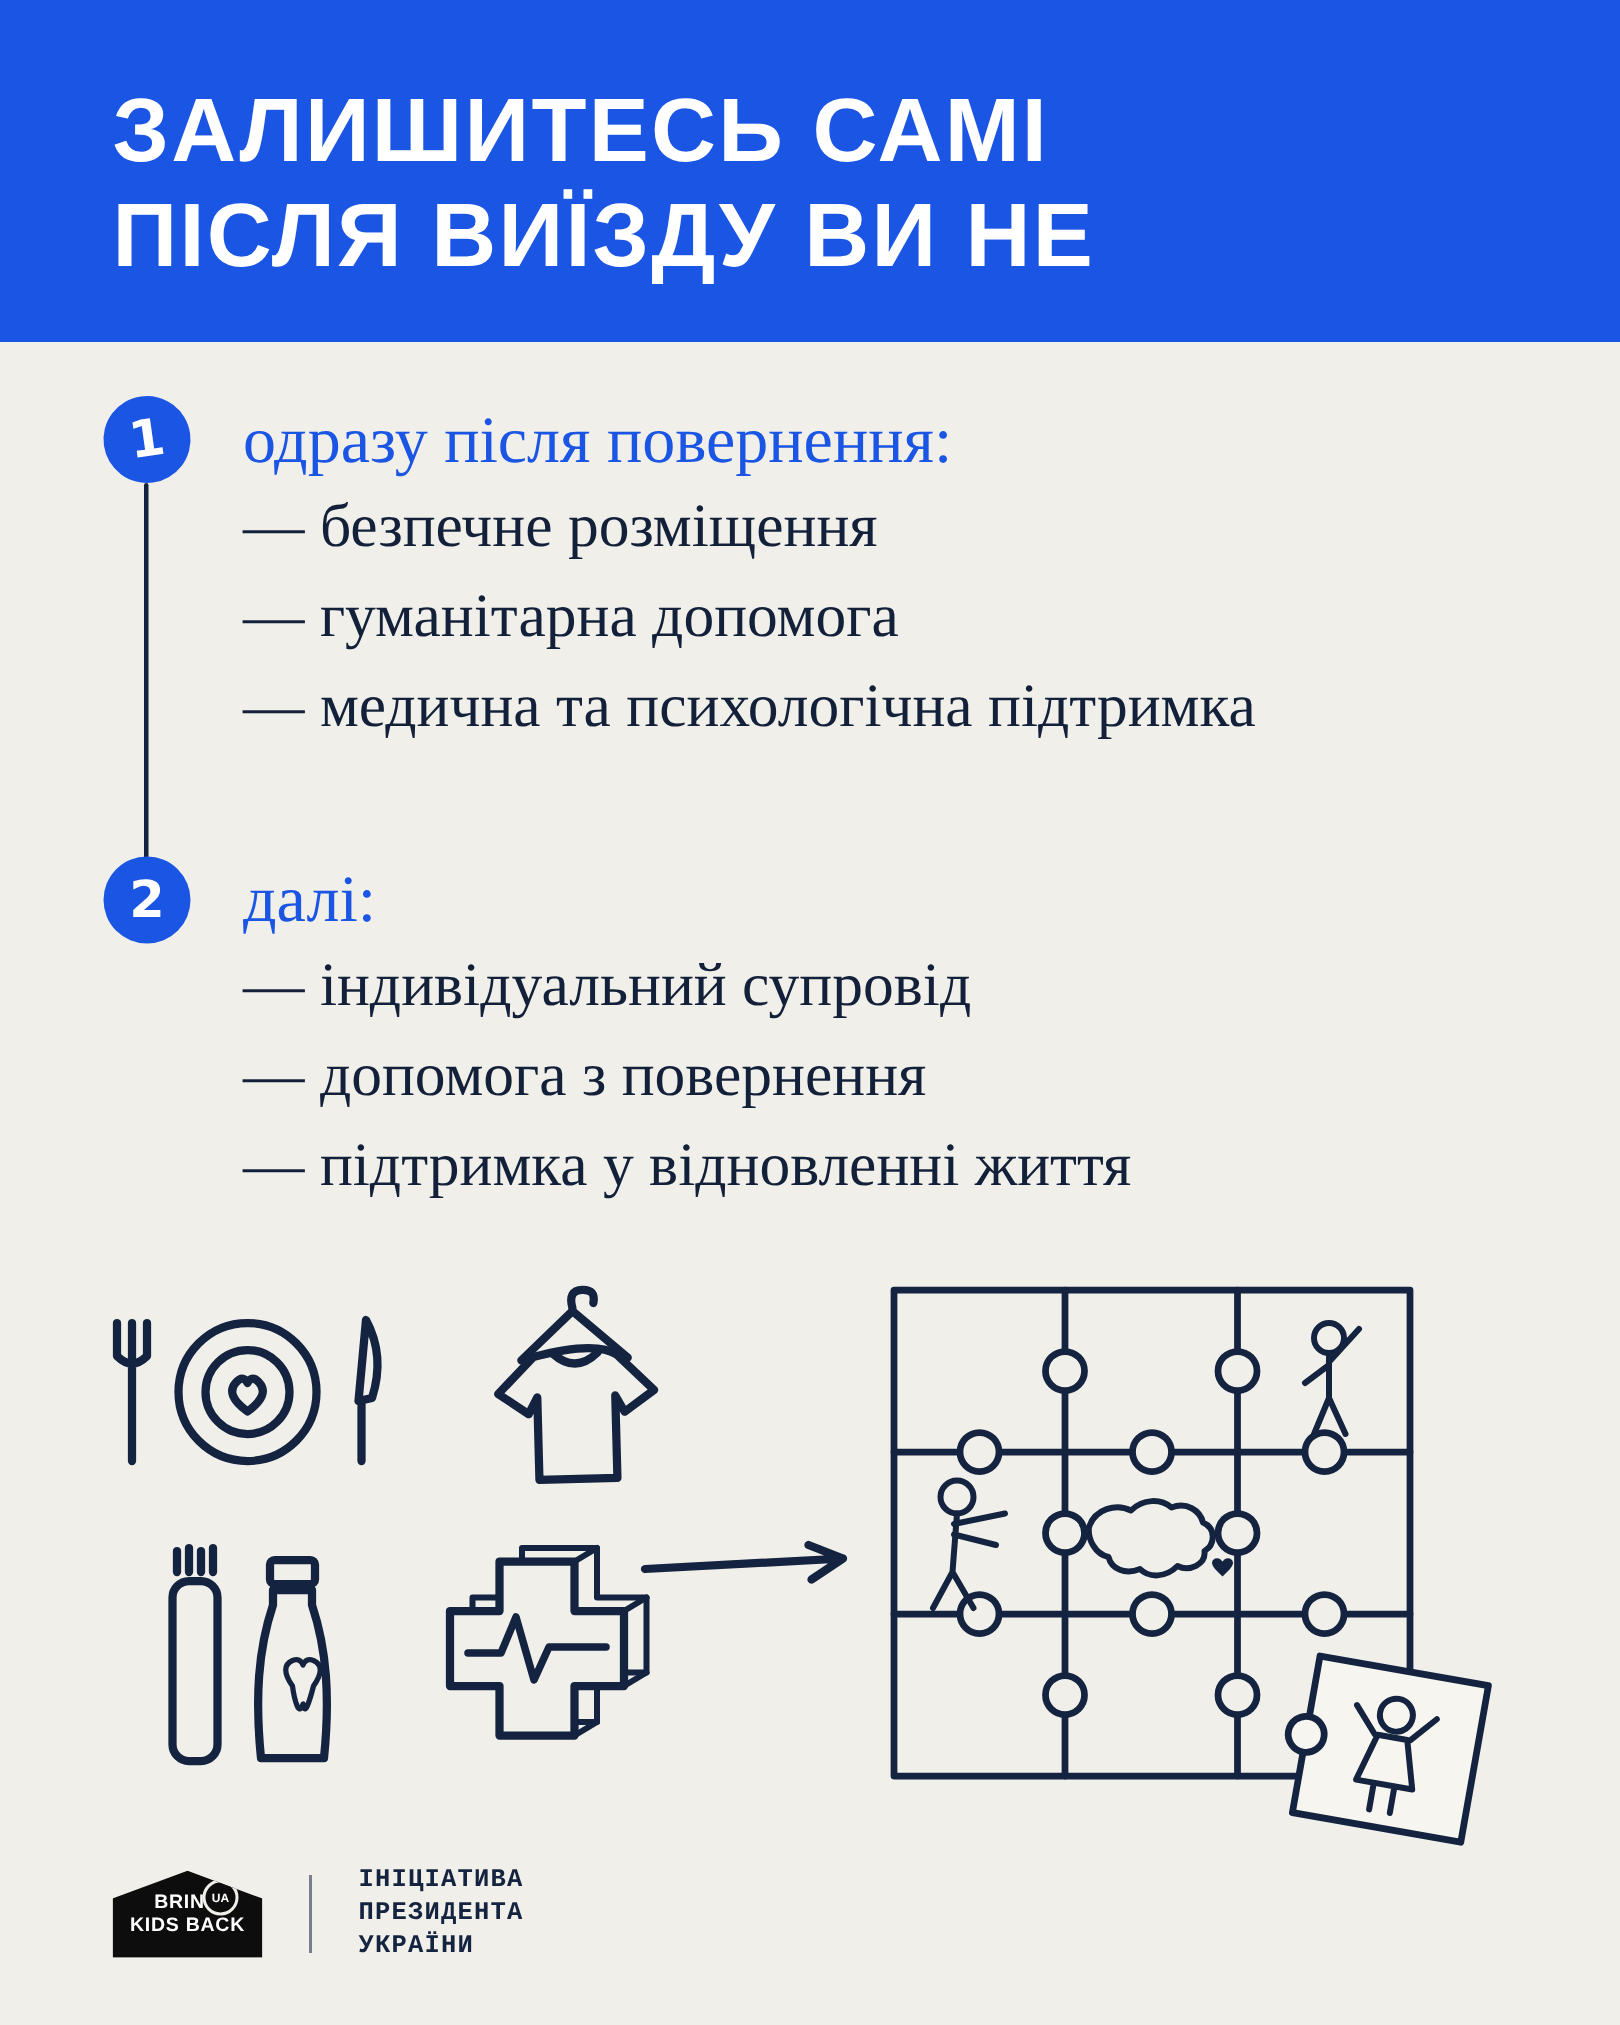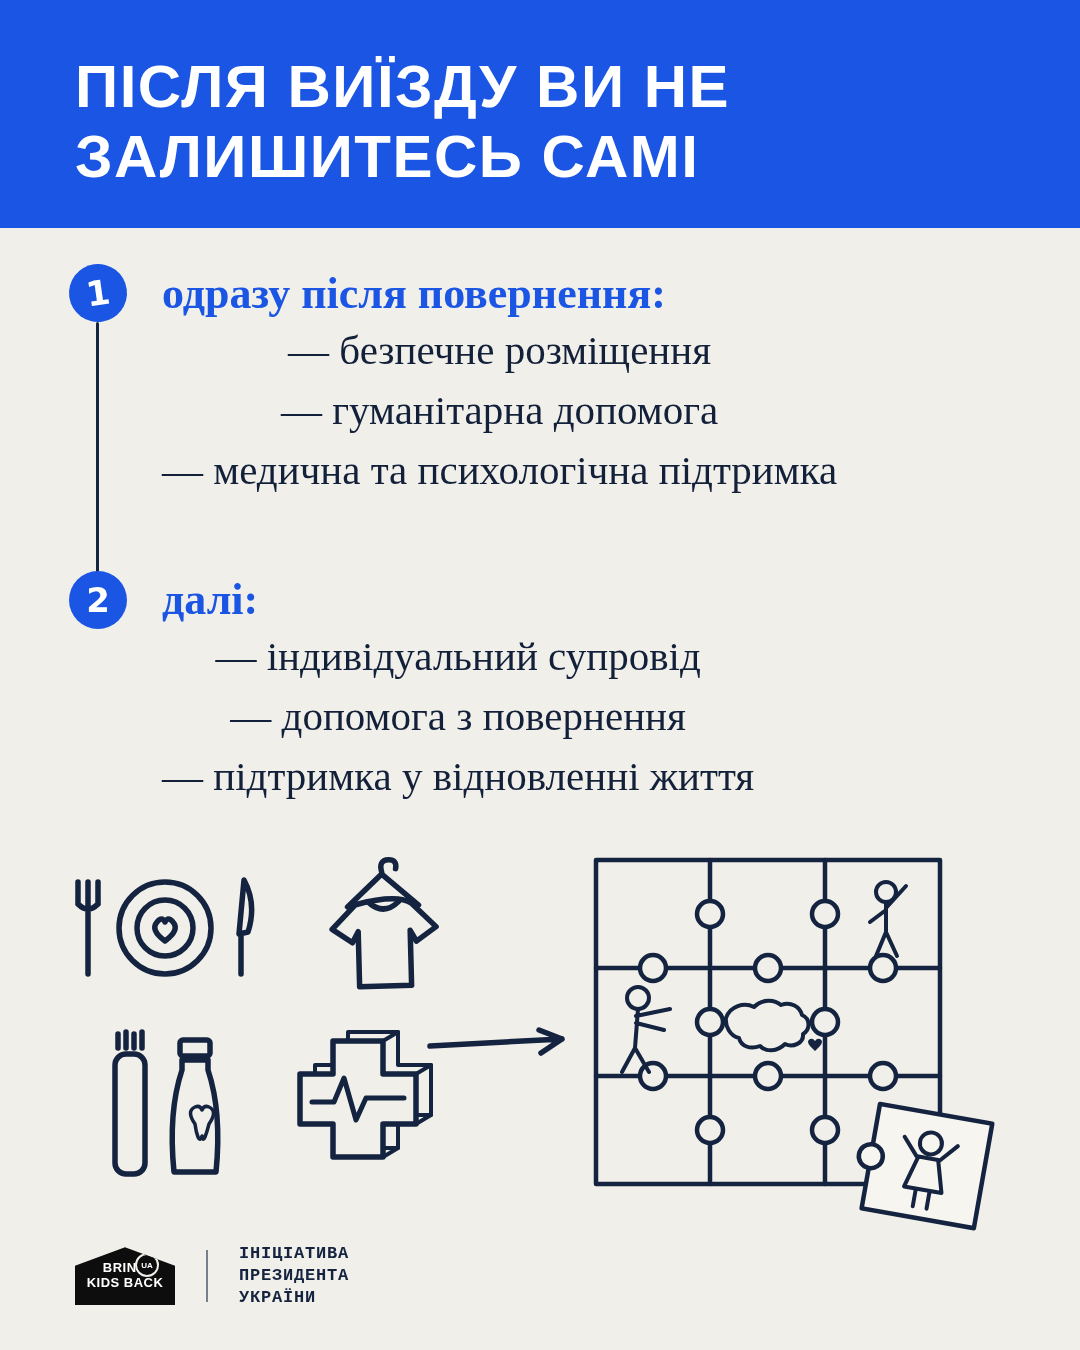--- a/index.html
+++ b/index.html
@@ -14,24 +14,24 @@
     font-weight:700;font-size:60px;line-height:1.16;color:#ffffff;letter-spacing:1.5px;}
   .hero-title span{display:block;}
   
   .badge{position:absolute;width:58px;height:58px;border-radius:50%;background:#1b55e4;
     color:#fff;display:flex;align-items:center;justify-content:center;
     font-family:"DejaVu Sans",sans-serif;font-weight:700;font-size:34px;}
   .badge-1{left:69px;top:264px;transform:rotate(-8deg);}
   .badge-2{left:69px;top:571px;}
   .connector{position:absolute;left:96px;top:322px;width:3px;height:252px;background:#14233f;border-radius:2px;}
   .step-heading{position:absolute;margin:0;font-family:"Liberation Serif",serif;
-    font-weight:700;font-size:44px;color:#1b55e4;}
+    font-weight:400;font-size:44px;color:#1b55e4;}
   .heading-1{left:162px;top:268px;}
   .heading-2{left:162px;top:574px;}
-  .items{position:absolute;left:162px;text-align:center;}
+  .items{position:absolute;left:162px;}
   .items-1{top:330px;}
   .items-2{top:636px;}
   .items p{margin:0 0 19px 0;font-size:41px;line-height:1;color:#13203a;}
   
   .ico{position:absolute;}
   .ico-meal{left:58px;top:866px;}
   .ico-shirt{left:316px;top:848px;transform:rotate(-1.5deg);}
   .ico-hygiene{left:96px;top:1012px;}
   .ico-cross{left:278px;top:1016px;}
   .ico-arrow{left:424px;top:1016px;}
@@ -51,22 +51,22 @@
     line-height:1.3;letter-spacing:.8px;color:#14233f;}
   .caption span{display:block;}
 </style>
 </head>
 <body>
 
 <div class="page">
 
   <header class="hero">
     <h1 class="hero-title">
+      <span>ЗАЛИШИТЕСЬ САМІ</span>
       <span>ПІСЛЯ ВИЇЗДУ ВИ НЕ</span>
-      <span>ЗАЛИШИТЕСЬ САМІ</span>
     </h1>
   </header>
 
   <div class="connector"></div>
 
   <div class="badge badge-1">
     <span>1</span>
   </div>
   <h2 class="step-heading heading-1">одразу після повернення:</h2>
   <div class="items items-1">

